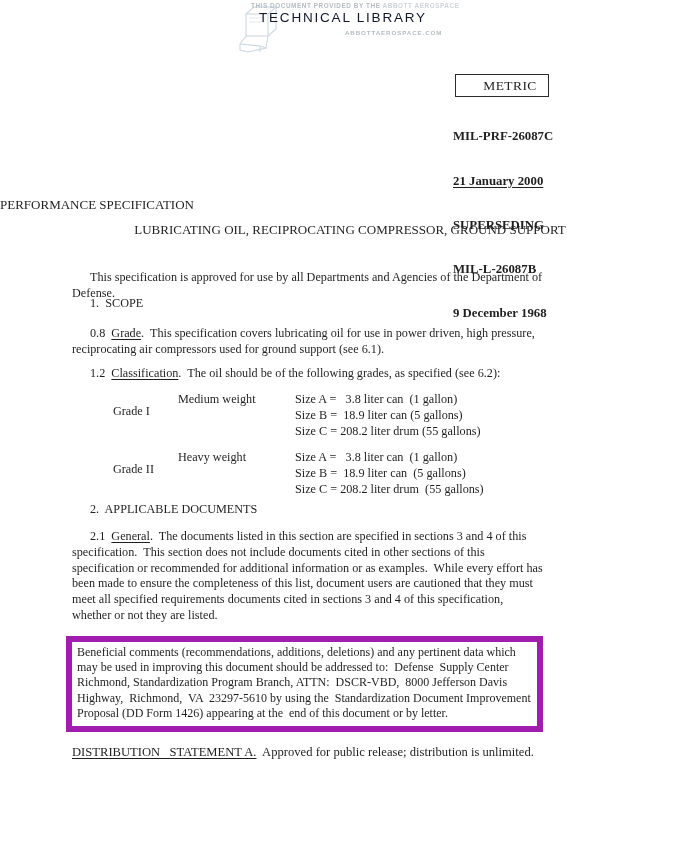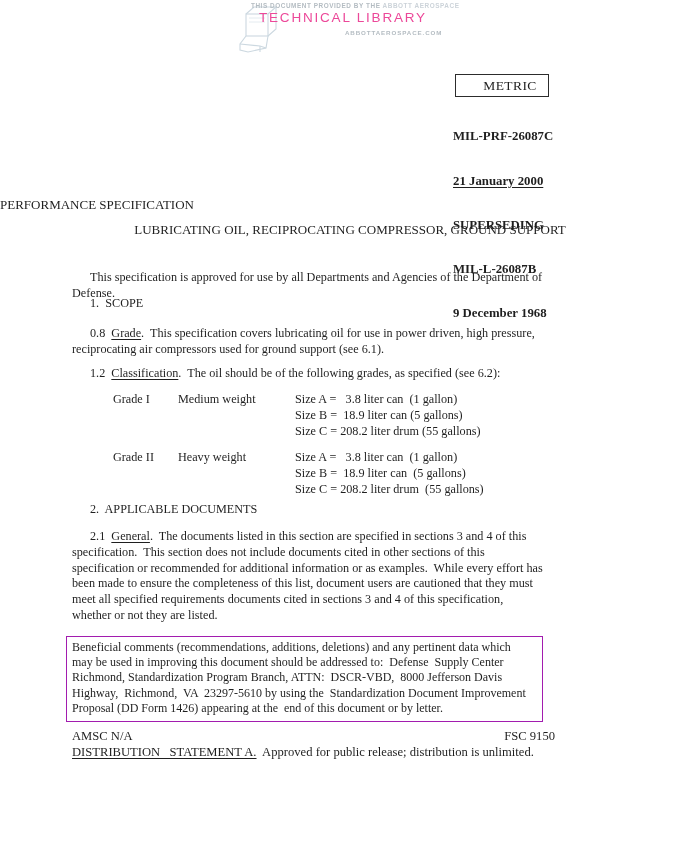--- a/index.html
+++ b/index.html
@@ -18,21 +18,21 @@
     position:absolute; left:251px; top:2px;
     font-family:"Liberation Sans", sans-serif;
     font-size:6.4px; letter-spacing:0.55px;
     color:#b4bcc2; white-space:nowrap; font-weight:bold;
   }
   .logo-tagline .brand { color:#ccd3d9; }
   .logo-title {
     position:absolute; left:259px; top:10px;
     font-family:"Liberation Sans", sans-serif;
     font-size:13.5px; letter-spacing:1.8px;
-    color:#ec4899; white-space:nowrap; font-weight:400;
+    color:#0f172a; white-space:nowrap; font-weight:400;
   }
   .logo-site {
     position:absolute; left:345px; top:29px;
     font-family:"Liberation Sans", sans-serif;
     font-size:6.2px; letter-spacing:0.9px;
     color:#b4bcc2; white-space:nowrap; font-weight:bold;
   }
 
   
   .metric-box {
@@ -65,29 +65,29 @@
   .p-1-2        { top:366px; }
   .h-applicable { top:502px; }
   .p-2-1        { top:529px; }
 
   u { text-underline-offset:1.5px;text-align:right; }
 
   
   .grades { position:absolute; left:113px; top:391px; font-size:12.2px; }
   .grade-row { display:flex; align-items:flex-start; line-height:16px; }
   .grade-row + .grade-row { margin-top:10px; }
-  .g-grade  { width:65px; }
+  .g-grade  { width:65px;margin-top:12px; }
   .g-weight { width:117px; }
   .g-sizes  { white-space:pre; }
 
   
   .comments-box {
     position:absolute; left:66px; top:636px;
     width:477px; box-sizing:border-box;
-    border:1px solid #a21caf;
+    border:6px solid #a21caf;
     padding:3px 3px 5px 5px;
     font-size:12px; line-height:15.2px;
     white-space:pre-wrap;
   }
 
   
   .footer-row {
     position:absolute; left:72px; top:729px; width:483px;
     display:flex; justify-content:space-between;
     font-size:12.6px;
@@ -171,19 +171,15 @@
 been made to ensure the completeness of this list, document users are cautioned that they must
 meet all specified requirements documents cited in sections 3 and 4 of this specification,
 whether or not they are listed.</span></div>
 
   <div class="comments-box">Beneficial comments (recommendations, additions, deletions) and any pertinent data which
 may be used in improving this document should be addressed to:  Defense  Supply Center
 Richmond, Standardization Program Branch, ATTN:  DSCR-VBD,  8000 Jefferson Davis
 Highway,  Richmond,  VA  23297-5610 by using the  Standardization Document Improvement
 Proposal (DD Form 1426) appearing at the  end of this document or by letter.</div>
 
-  <div class="footer-row">
-    <span>AMSC N/A</span>
-    <span>FSC 9150</span>
-  </div>
   <div class="distribution"><u>DISTRIBUTION   STATEMENT A.</u><span>  Approved for public release; distribution is unlimited.</span></div>
 
 </div>
 
 </body></html>

